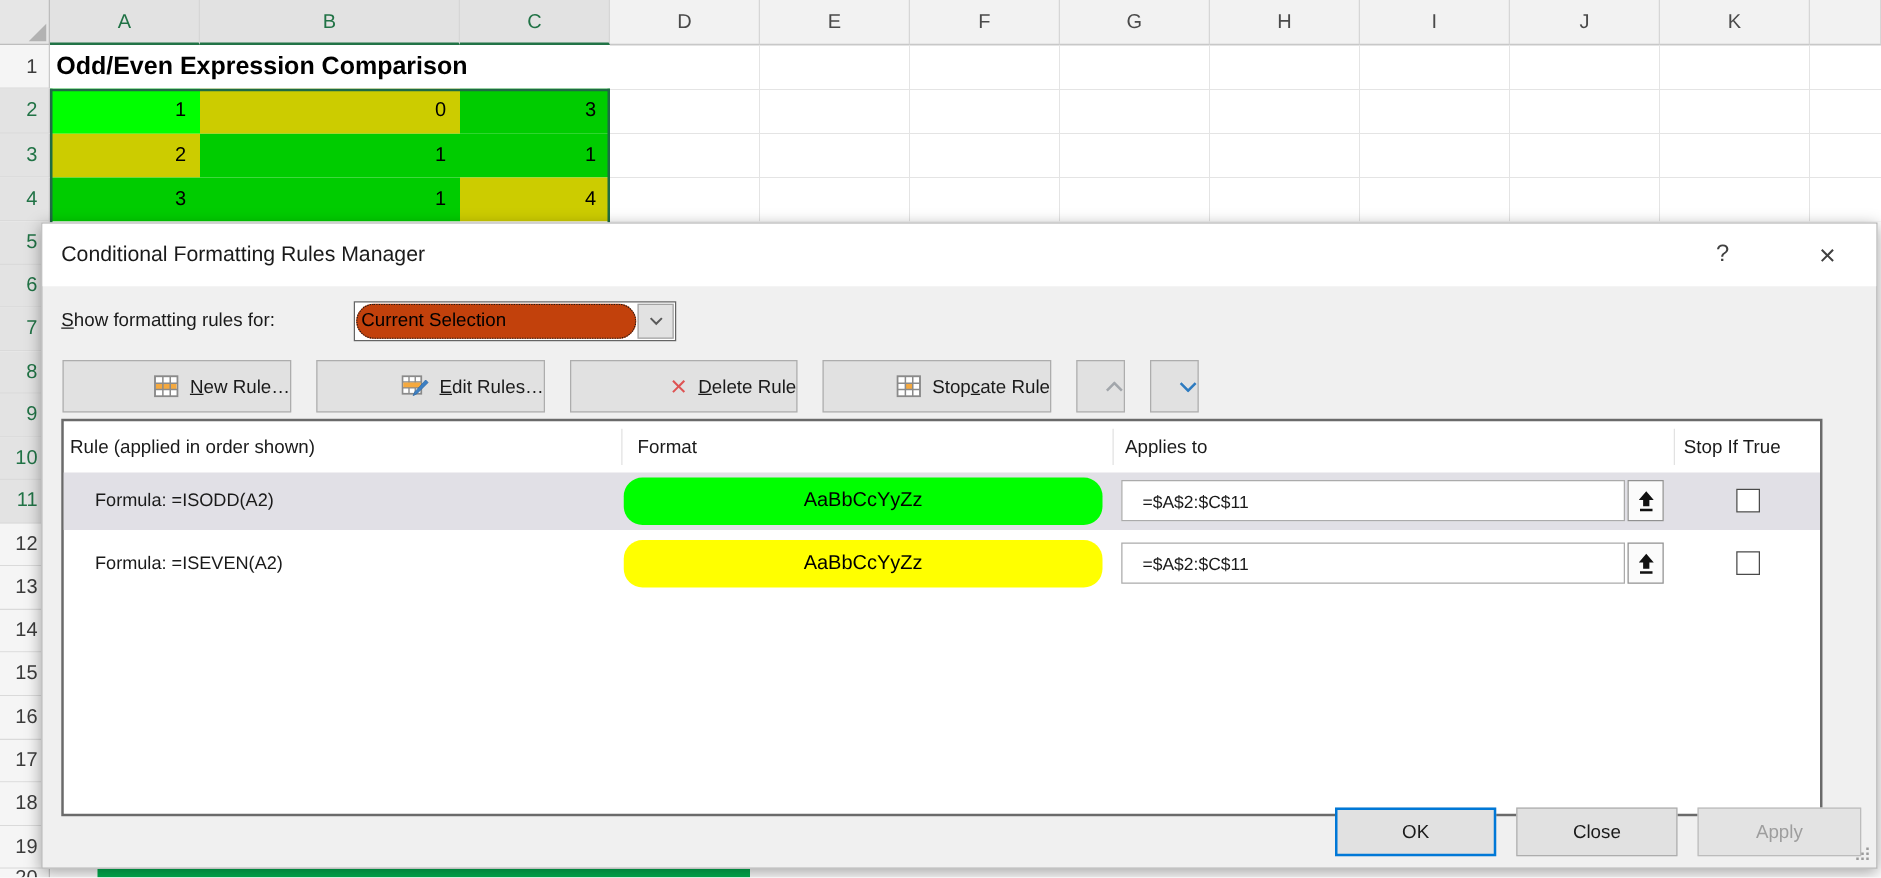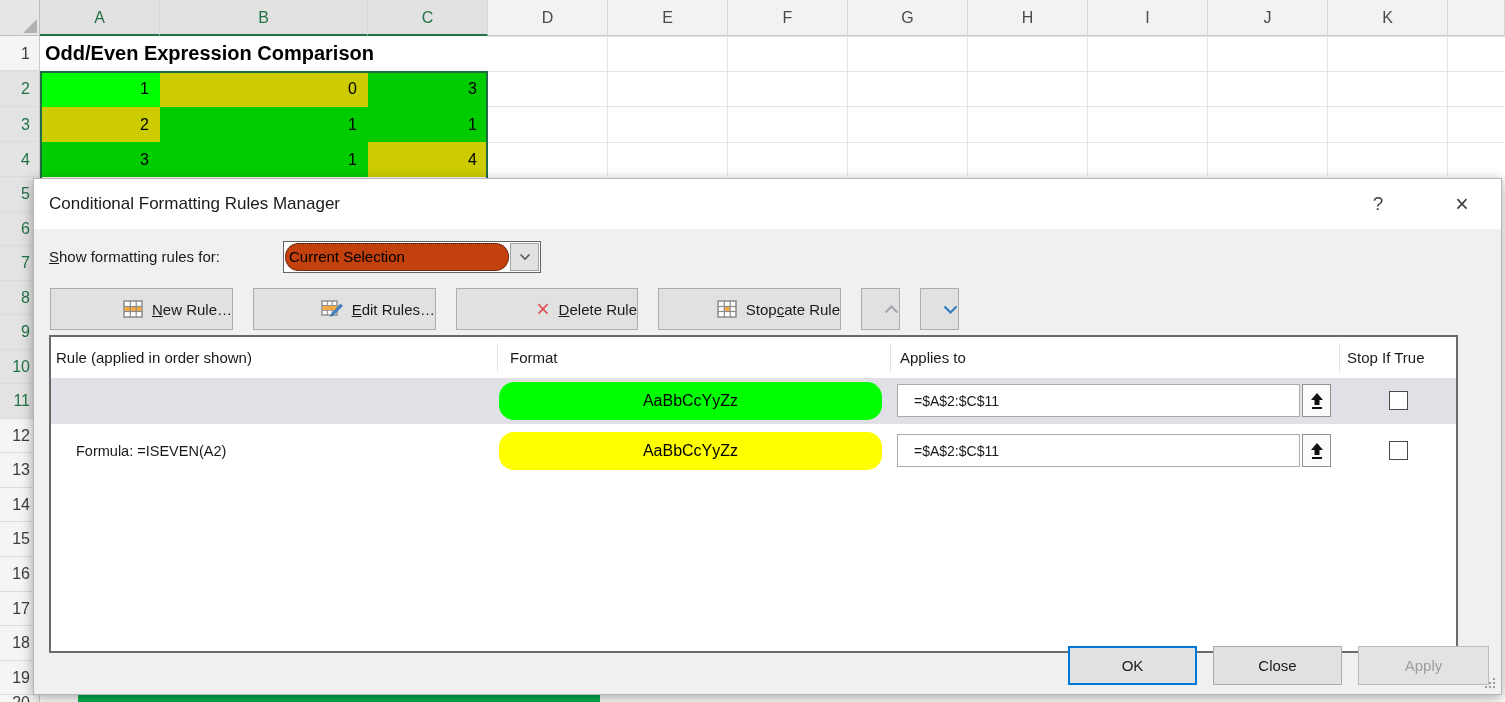--- a/index.html
+++ b/index.html
@@ -209,20 +209,21 @@
         <span class="lbh" style="left:5px">Rule (applied in order shown)</span>
         <span class="lbh" style="left:459px">Format</span>
         <span class="lbh" style="left:849px">Applies to</span>
         <span class="lbh" style="left:1296px">Stop If True</span>
         <span class="lbsep" style="left:446px"></span>
         <span class="lbsep" style="left:839px"></span>
         <span class="lbsep" style="left:1288px"></span>
       </div>
 
       <div class="lbrow sel">
+        <span class="ruletext">Formula: =ISODD(A2)</span>
         <span class="swatch" style="background: rgb(0, 255, 0);">AaBbCcYyZz</span>
         <input class="appinput" type="text" value="=$A$2:$C$11" style="">
         <span class="pickbtn">
           <svg width="16" height="18" viewBox="0 0 16 18">
             <path d="M8 1 L14 8 L10.5 8 L10.5 13 L5.5 13 L5.5 8 L2 8 Z" fill="#111"></path>
             <rect x="3" y="15" width="10" height="2" fill="#111"></rect>
           </svg>
         </span>
         <input class="stopchk" type="checkbox" style="">
       </div>

